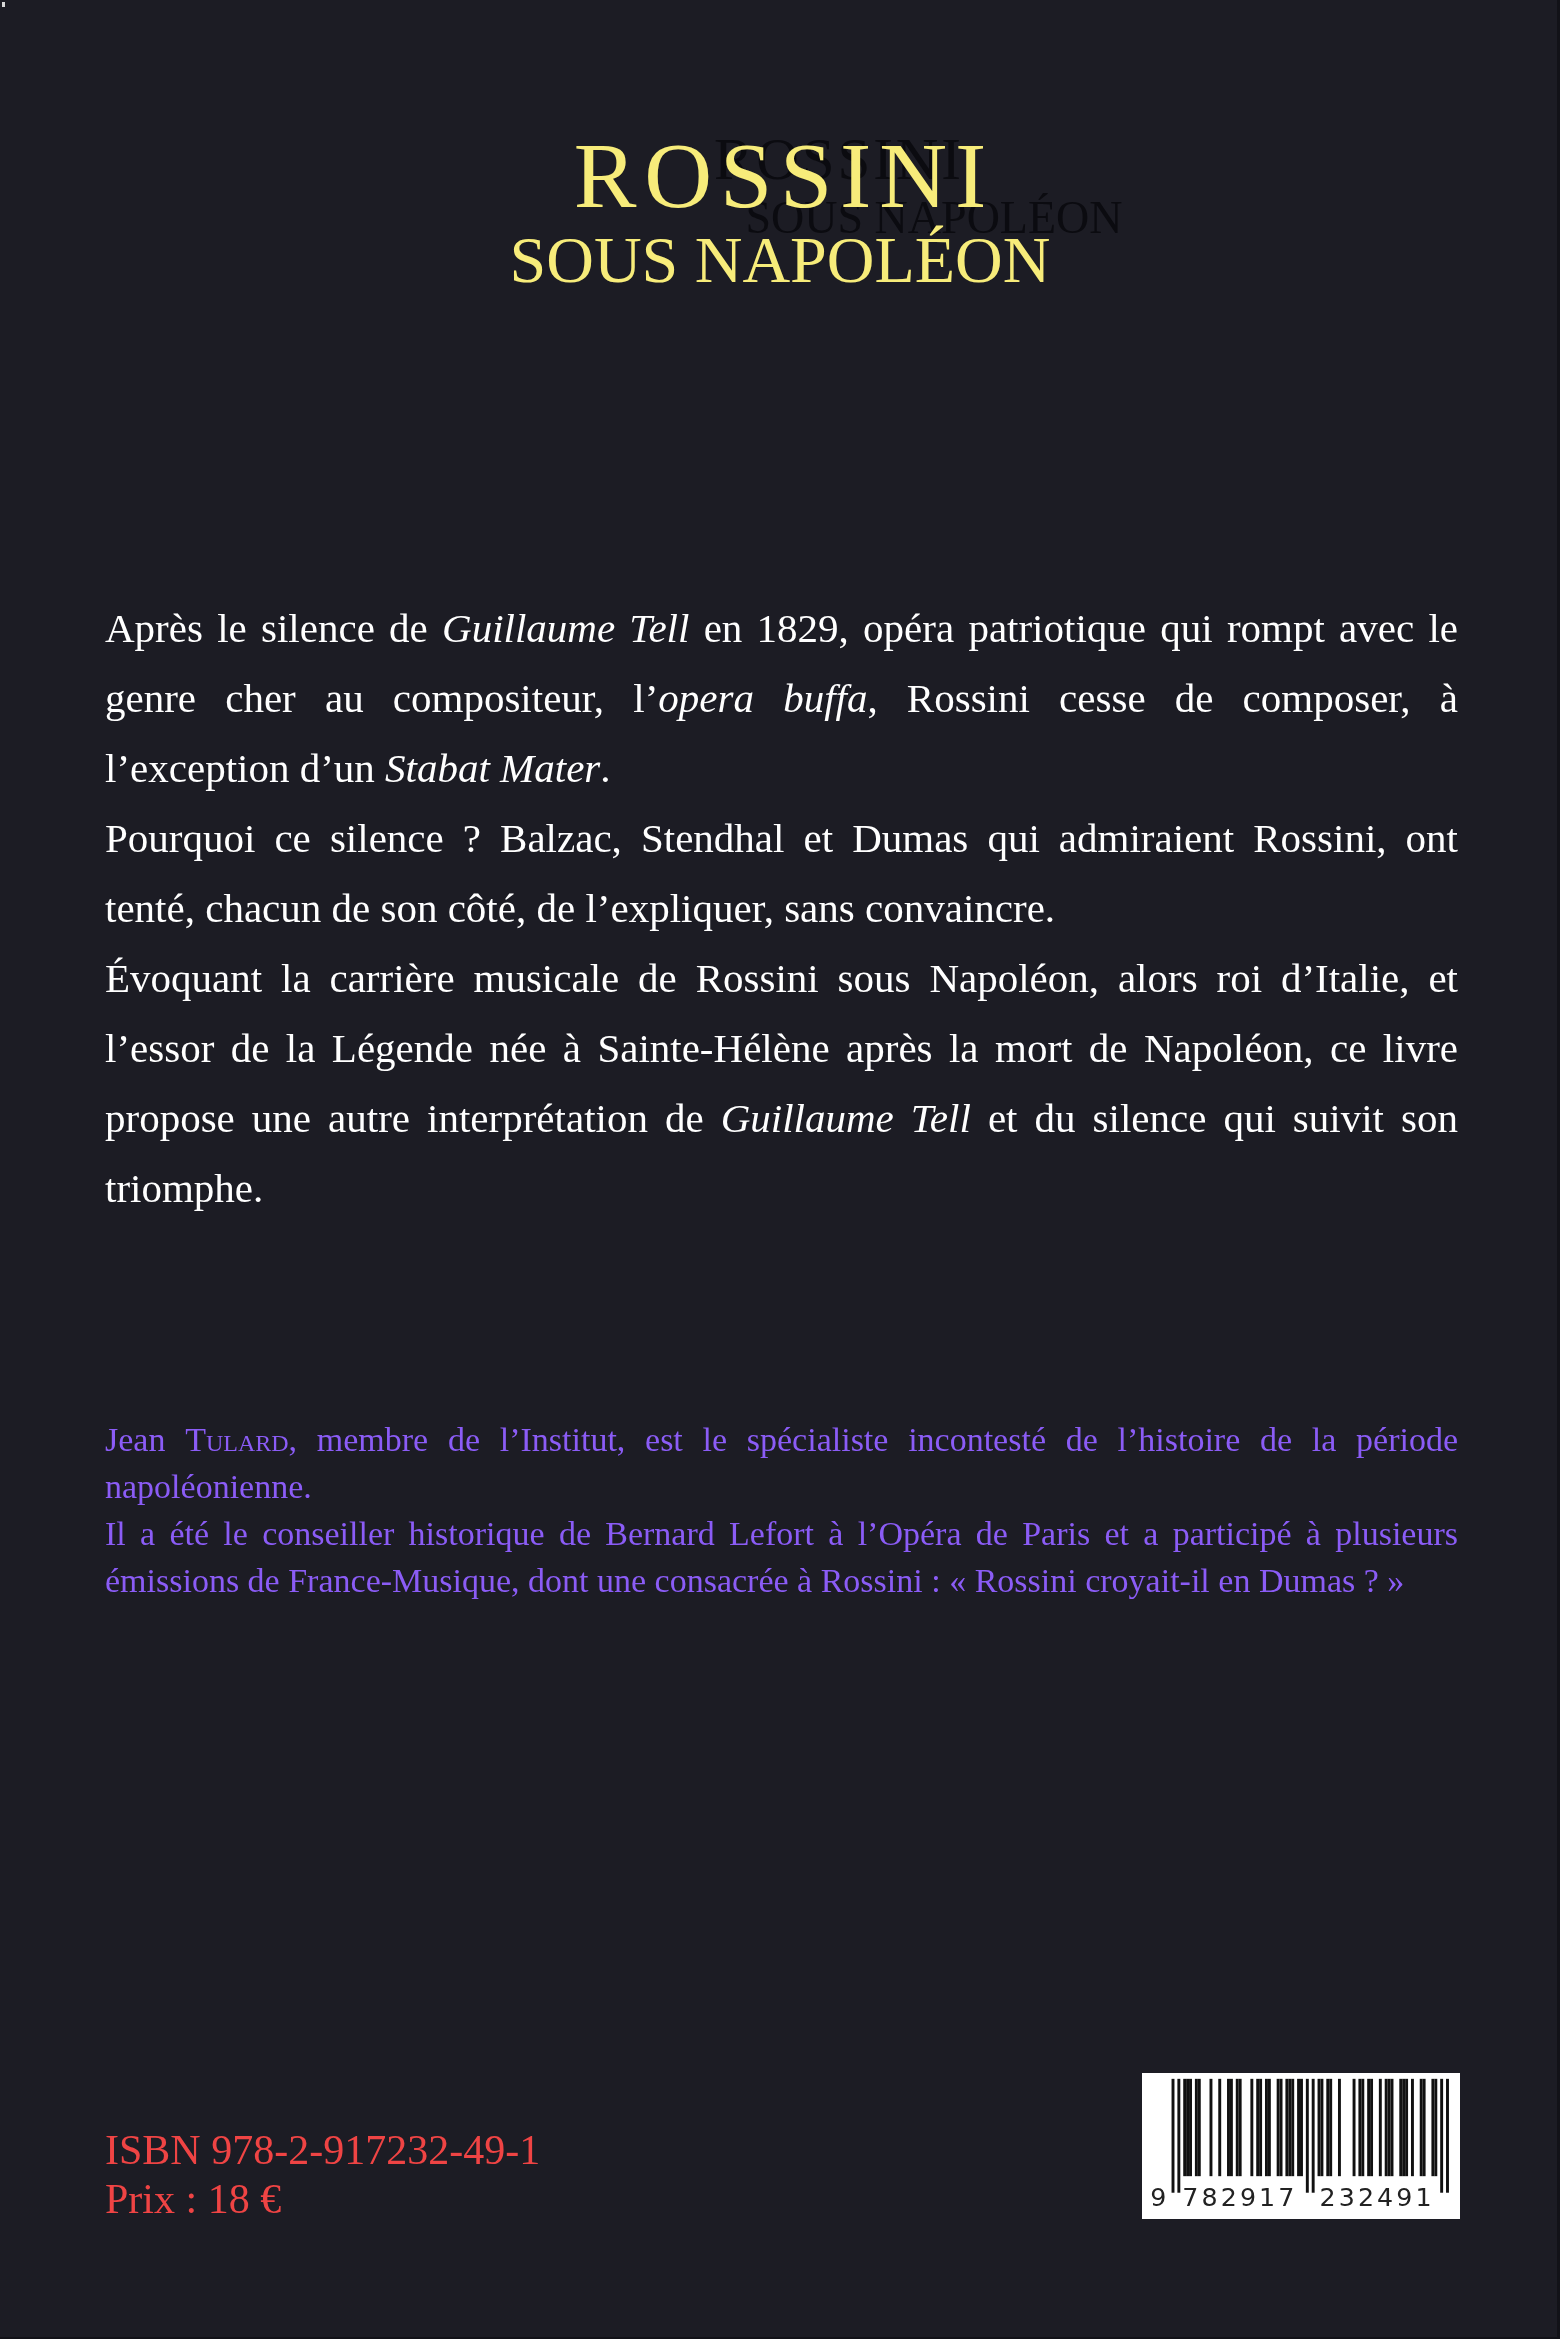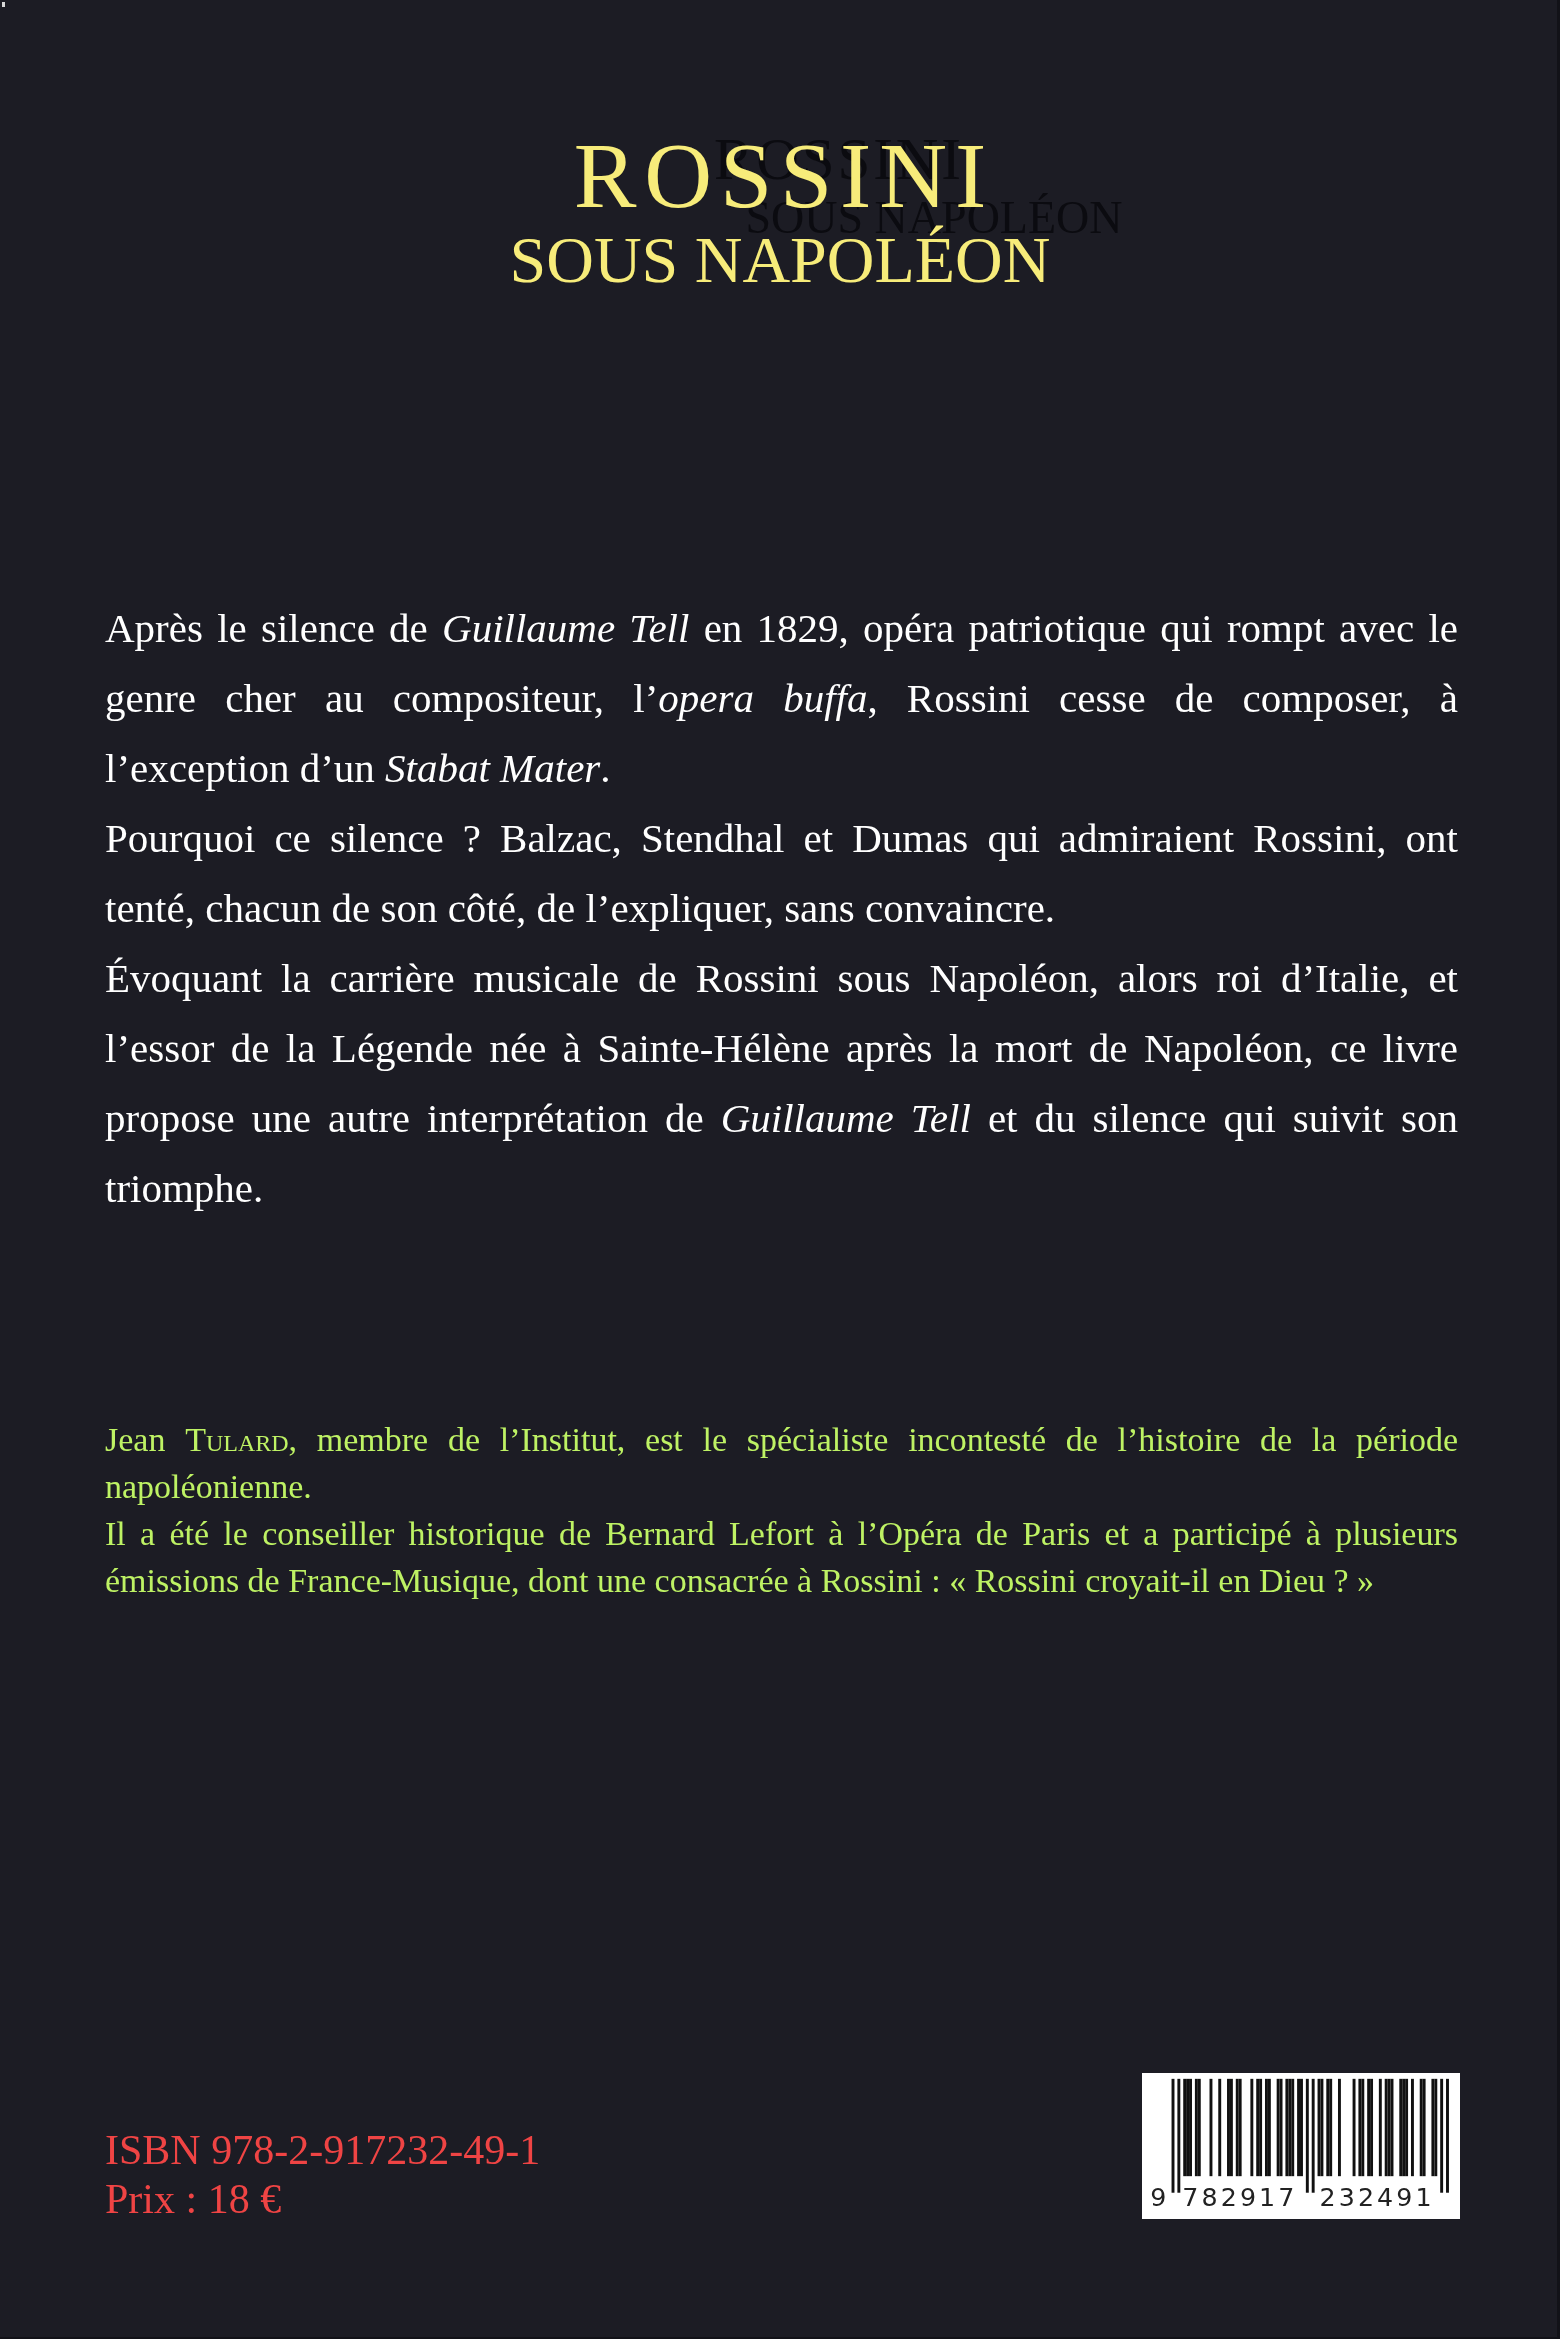--- a/index.html
+++ b/index.html
@@ -28,21 +28,21 @@
     position: absolute; left: 105px; top: 593px; width: 1353px;
     font-size: 41px; line-height: 70px; text-align: justify;
     color: #ffffff;
   }
   .blurb p { margin: 0; }
   .blurb em { font-style: italic; }
 
   .author {
     position: absolute; left: 105px; top: 1416px; width: 1353px;
     font-size: 34px; line-height: 47px; text-align: justify;
-    color: #bef264;
+    color: #8b5cf6;
   }
   .author p { margin: 0; }
   .smallcaps { font-variant: small-caps; }
 
   .isbn-block {
     position: absolute; left: 105px; top: 2126px;
     font-size: 42px; line-height: 49px; color: #ef4444;
   }
   .isbn-block div { white-space: nowrap; }
 
@@ -65,21 +65,21 @@
 </div>
 
 <div class="blurb">
   <p><span>Après le silence de </span><em>Guillaume Tell</em><span> en 1829, opéra patriotique qui rompt avec le genre cher au compositeur, l’</span><em>opera buffa</em><span>, Rossini cesse de composer, à l’exception d’un </span><em>Stabat Mater</em><span>.</span></p>
   <p><span>Pourquoi ce silence ? Balzac, Stendhal et Dumas qui admiraient Rossini, ont tenté, chacun de son côté, de l’expliquer, sans convaincre.</span></p>
   <p><span>Évoquant la carrière musicale de Rossini sous Napoléon, alors roi d’Italie, et l’essor de la Légende née à Sainte-Hélène après la mort de Napoléon, ce livre propose une autre interprétation de </span><em>Guillaume Tell</em><span> et du silence qui suivit son triomphe.</span></p>
 </div>
 
 <div class="author">
   <p><span>Jean </span><span class="smallcaps">Tulard</span><span>, membre de l’Institut, est le spécialiste incontesté de l’histoire de la période napoléonienne.</span></p>
-  <p>Il a été le conseiller historique de Bernard Lefort à l’Opéra de Paris et a participé à plusieurs émissions de France-Musique, dont une consacrée à Rossini : « Rossini croyait-il en Dieu ? »</p>
+  <p>Il a été le conseiller historique de Bernard Lefort à l’Opéra de Paris et a participé à plusieurs émissions de France-Musique, dont une consacrée à Rossini : « Rossini croyait-il en Dumas ? »</p>
 </div>
 
 <div class="isbn-block">
   <div>ISBN 978-2-917232-49-1</div>
   <div>Prix : 18 €</div>
 </div>
 
 <div class="barcode">
   <svg id="barcode-svg" width="318" height="146" viewBox="0 0 326 150">
       <rect x="30" y="6" width="3" height="117" fill="#111"></rect>

